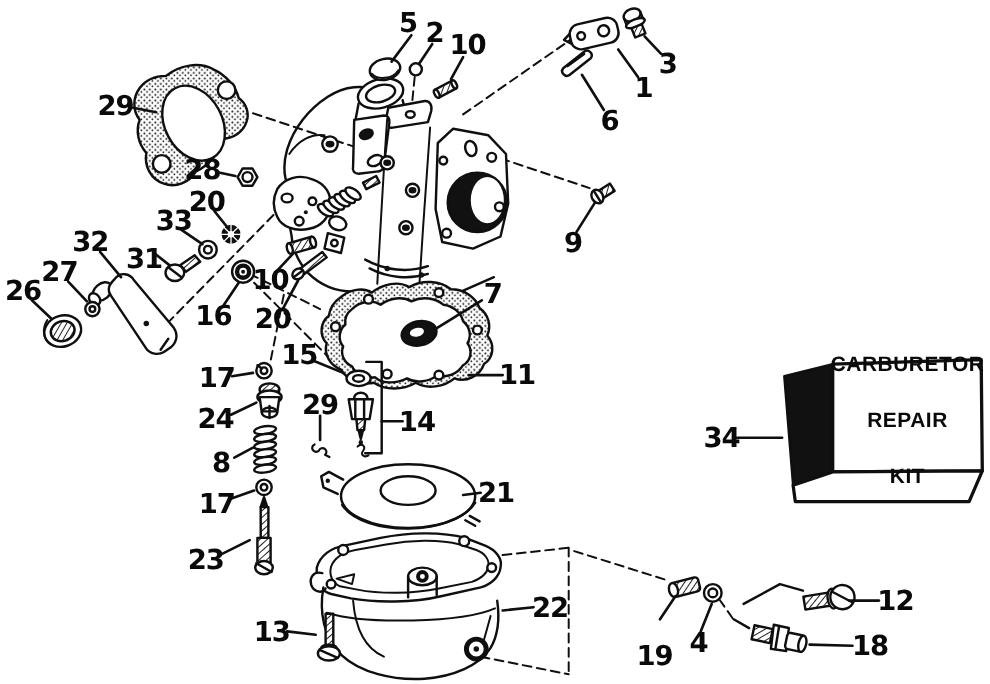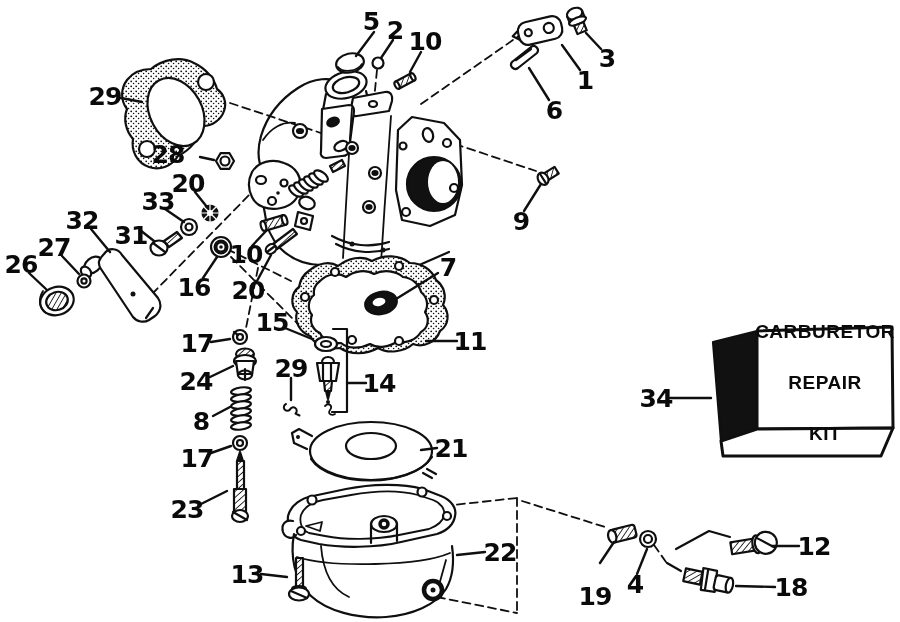--- a/index.html
+++ b/index.html
@@ -368,21 +368,21 @@
   </g>
 </svg>
 
 <div class="co" style="left:371px;top:21px">5</div>
 <div class="co" style="left:395px;top:30px">2</div>
 <div class="co" style="left:425px;top:41px">10</div>
 <div class="co" style="left:607px;top:58px">3</div>
 <div class="co" style="left:585px;top:80px">1</div>
 <div class="co" style="left:554px;top:110px">6</div>
 <div class="co" style="left:105px;top:96px">29</div>
-<div class="co" style="left:168px;top:154px">28</div>
+<div class="co" style="left:184px;top:154px">28</div>
 <div class="co" style="left:521px;top:221px">9</div>
 <div class="co" style="left:188px;top:183px">20</div>
 <div class="co" style="left:158px;top:201px">33</div>
 <div class="co" style="left:131px;top:235px">31</div>
 <div class="co" style="left:82px;top:220px">32</div>
 <div class="co" style="left:54px;top:247px">27</div>
 <div class="co" style="left:21px;top:264px">26</div>
 <div class="co" style="left:246px;top:254px">10</div>
 <div class="co" style="left:194px;top:287px">16</div>
 <div class="co" style="left:248px;top:290px">20</div>

